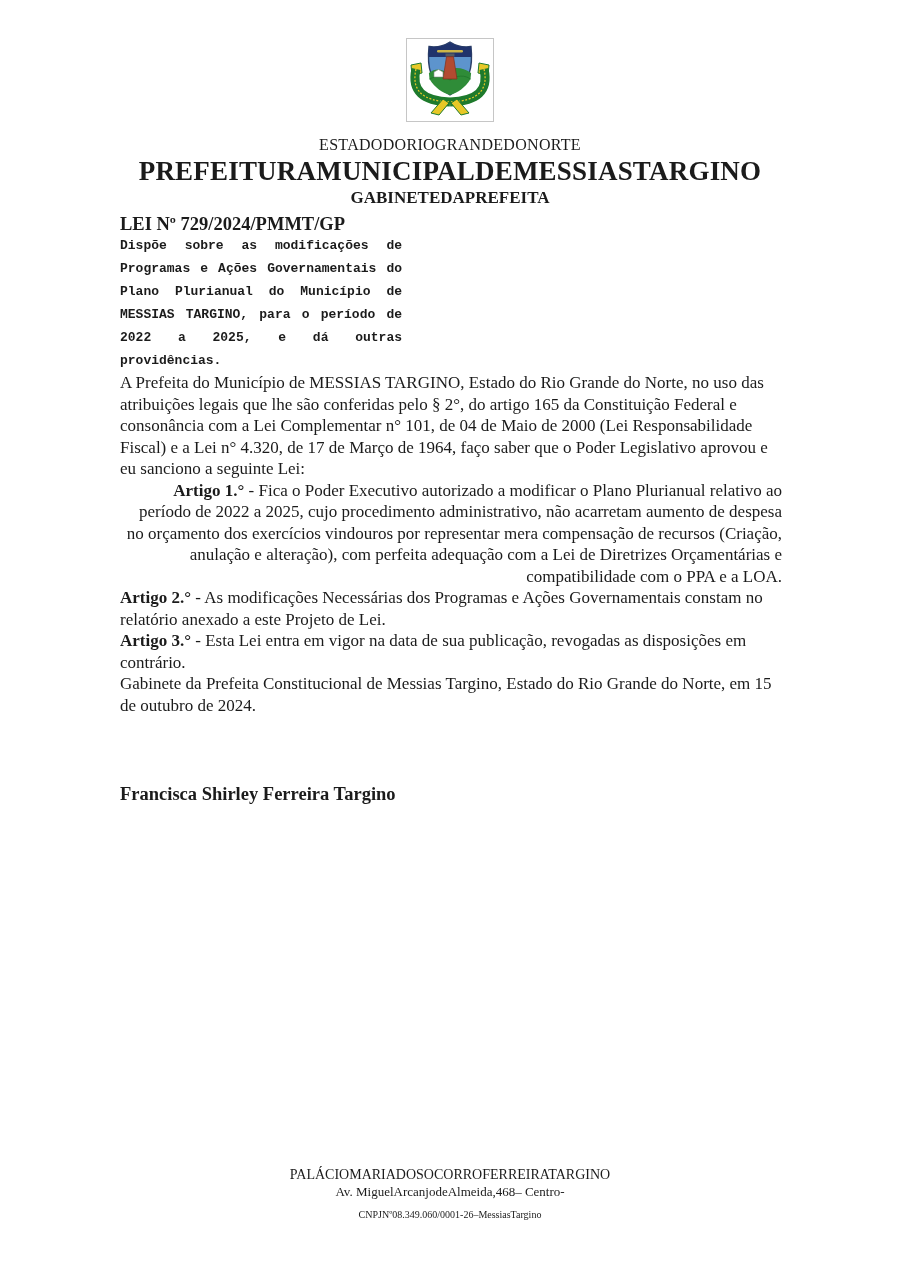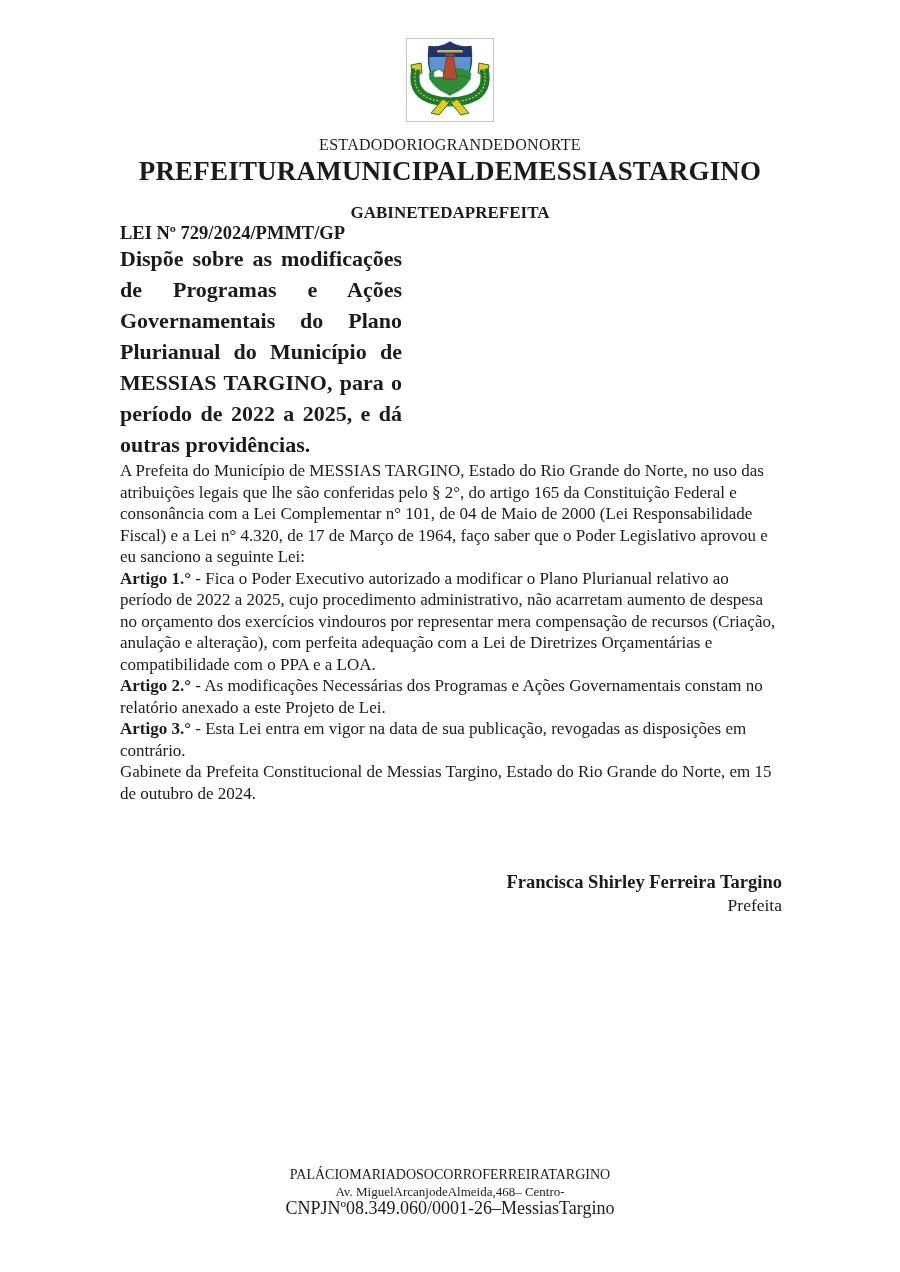--- a/index.html
+++ b/index.html
@@ -22,44 +22,44 @@
   }
   .hdr-state {
     margin-top: 10px; text-align: center;
     font-size: 16px; line-height: 20px; letter-spacing: 0.3px;
   }
   .hdr-muni {
     margin: 1px 12px 0; text-align: center;
     font-size: 27px; line-height: 30px; font-weight: bold; letter-spacing: 0.2px;
   }
   .hdr-office {
-    margin-top: 17px; text-align: center;
+    margin-top: 2px; text-align: center;
     font-size: 17px; line-height: 20px; font-weight: bold;
   }
-  .content { margin: 0 118px 0 120px; }
+  .content { margin: 6px 118px 0 120px; }
   .content p { margin: 0; }
   .law-number { margin-top: 72px; font-weight: bold; font-size: 18.5px; line-height: 20px; }
   .ementa {
     margin: 71px 0 0 380px; width: 282px;
     text-align: justify; font-weight: bold;
-    font-size: 22px; line-height: 31px;
+    font-size: 13px; line-height: 23px; font-family: Liberation Mono, monospace;
   }
   .body-p { font-size: 17px; line-height: 21.5px; text-align: left; }
   .body-p .b { font-weight: bold; }
   .preamble { margin-top: 46px; }
-  .art-first { margin-top: 19px; }
+  .art-first { margin-top: 19px; text-align: right; }
   .art { margin-top: 20px; }
   .closing { margin-top: 42px; }
-  .sig { margin-top: 66px; text-align: right; }
+  .sig { margin-top: 66px; text-align: left; }
   .sig-name { font-weight: bold; font-size: 18.5px; line-height: 24px; }
   .sig-title { font-size: 17.5px; line-height: 23px; }
   .footer { position: absolute; left: 0; top: 1166px; width: 100%; text-align: center; }
   .f-palace { font-weight: normal; font-size: 14px; line-height: 17px; }
   .f-addr { font-size: 13px; line-height: 17px; }
-  .f-cnpj { font-size: 18px; line-height: 17px; }
+  .f-cnpj { font-size: 10px; line-height: 17px; margin-top: 6px; }
 </style>
 </head>
 <body>
 
 <div class="page">
 
   <div class="logo-row">
     <div class="logo-box">
       <svg viewBox="0 0 86 82" width="86" height="82" xmlns="http://www.w3.org/2000/svg">
 
@@ -104,21 +104,20 @@
     <p class="body-p art-first"><span class="b">Artigo 1.°</span><span> - Fica o Poder Executivo autorizado a modificar o Plano Plurianual relativo ao período de 2022 a 2025, cujo procedimento administrativo, não acarretam aumento de despesa no orçamento dos exercícios vindouros por representar mera compensação de recursos (Criação, anulação e alteração), com perfeita adequação com a Lei de Diretrizes Orçamentárias e compatibilidade com o PPA e a LOA.</span></p>
 
     <p class="body-p art"><span class="b">Artigo 2.°</span><span> - As modificações Necessárias dos Programas e Ações Governamentais constam no relatório anexado a este Projeto de Lei.</span></p>
 
     <p class="body-p art"><span class="b">Artigo 3.°</span><span> - Esta Lei entra em vigor na data de sua publicação, revogadas as disposições em contrário.</span></p>
 
     <p class="body-p closing">Gabinete da Prefeita Constitucional de Messias Targino, Estado do Rio Grande do Norte, em 15 de outubro de 2024.</p>
 
     <div class="sig">
       <div class="sig-name">Francisca Shirley Ferreira Targino</div>
-      <div class="sig-title">Prefeita</div>
     </div>
   </div>
 
   <div class="footer">
     <div class="f-palace">PALÁCIOMARIADOSOCORROFERREIRATARGINO</div>
     <div class="f-addr">Av. MiguelArcanjodeAlmeida,468– Centro-</div>
     <div class="f-cnpj">CNPJNº08.349.060/0001-26–MessiasTargino</div>
   </div>
 
 </div>

